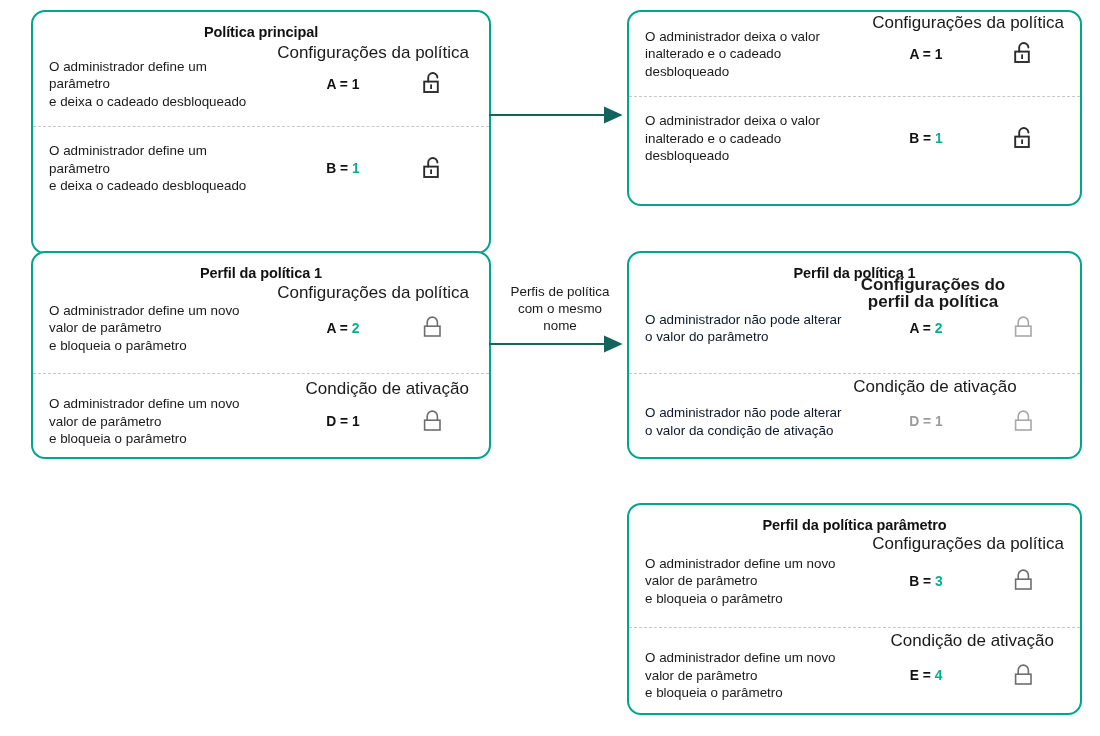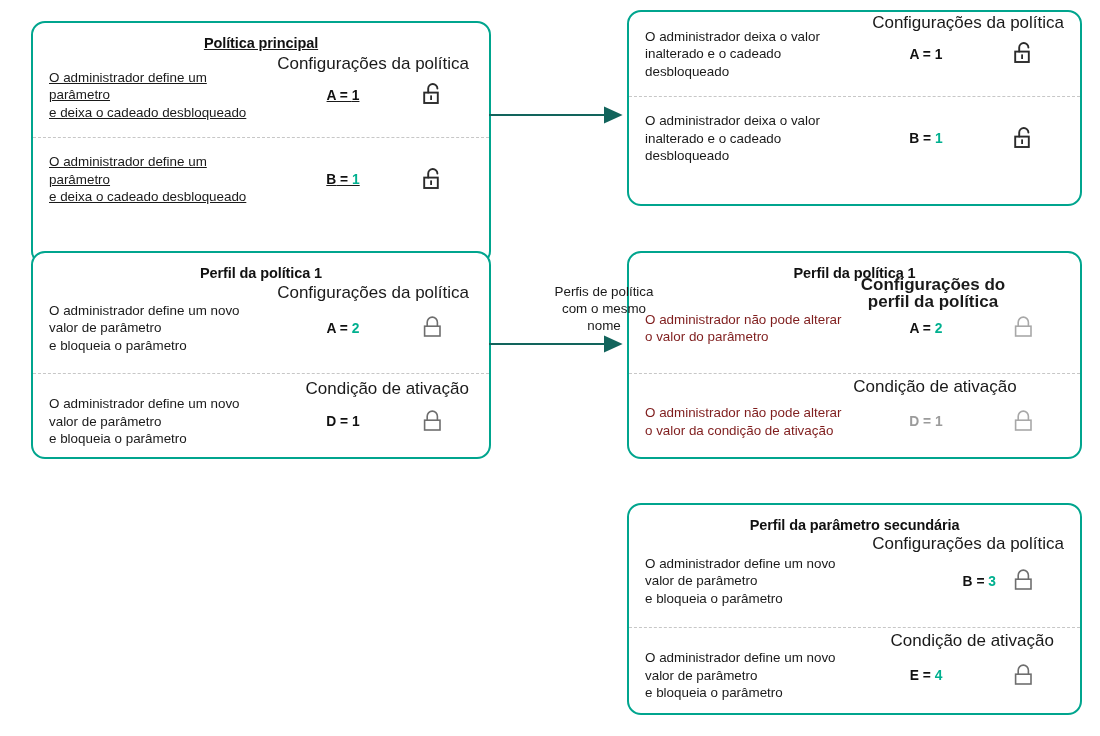--- a/index.html
+++ b/index.html
@@ -55,21 +55,21 @@
 
   .row-desc {
     flex: 1 1 auto;
     font-size: 13.4px;
     line-height: 17.5px;
     color: #1a1a1a;
     white-space: pre-line;
     padding-right: 6px;
   }
   .row-desc.muted {
-    color: #7f1d1d;
+    color: #0f172a;
   }
 
   .row-right {
     flex: 0 0 auto;
     display: flex;
     align-items: center;
     position: relative;
   }
 
   .section-label {
@@ -112,21 +112,21 @@
   .arrow-label {
     position: absolute;
     font-size: 13.4px;
     line-height: 17px;
     color: #1a1a1a;
     text-align: center;
     white-space: pre-line;
   }
 
   
-  #card-policy-main      { left: 31px;  top: 21px;  width: 460px; height: 244px; text-decoration: underline; }
+  #card-policy-main      { left: 31px;  top: 10px;  width: 460px; height: 244px; }
   #card-policy-sec       { left: 627px; top: 10px;  width: 455px; height: 196px; }
   #card-profile-1-left   { left: 31px;  top: 251px; width: 460px; height: 208px; }
   #card-profile-1-right  { left: 627px; top: 251px; width: 455px; height: 208px; }
   #card-profile-sec      { left: 627px; top: 503px; width: 455px; height: 212px; }
 </style>
 </head>
 <body>
 
 <div class="canvas">
 
@@ -284,29 +284,29 @@
           <svg width="22" height="26" viewBox="0 0 22 26" aria-hidden="true">
             <path d="M5.2 11.2 V7.2 a5.1 5.1 0 0 1 10.2 0 v4" fill="none" stroke="#a8a8a8" stroke-width="1.6" stroke-linecap="round"></path>
             <rect x="2.6" y="11.2" width="15.4" height="9.8" fill="none" stroke="#a8a8a8" stroke-width="1.6"></rect>
           </svg>
         </div>
       </div>
     </div>
   </div>
 
   <div class="card" id="card-profile-sec">
-    <div class="card-title">Perfil da parâmetro secundária</div>
+    <div class="card-title">Perfil da política parâmetro</div>
 
     <div class="row" style="height:92px;">
       <div class="row-desc">O administrador define um novo
 valor de parâmetro
  e bloqueia o parâmetro</div>
       <div class="row-right" style="width:210px;">
         <div class="section-label" style="top:-32px; right:2px; width:210px; text-align:right;">Configurações da política</div>
-        <div class="row-value" style="width:140px;text-align:right;">
+        <div class="row-value" style="width:140px;">
           <span>B</span><span> = </span><span class="accent">3</span>
         </div>
         <div class="lock" style="width:56px;">
           <svg width="22" height="26" viewBox="0 0 22 26" aria-hidden="true">
             <path d="M5.2 11.2 V7.2 a5.1 5.1 0 0 1 10.2 0 v4" fill="none" stroke="#6e6e6e" stroke-width="1.6" stroke-linecap="round"></path>
             <rect x="2.6" y="11.2" width="15.4" height="9.8" fill="none" stroke="#6e6e6e" stroke-width="1.6"></rect>
           </svg>
         </div>
       </div>
     </div>
@@ -332,21 +332,21 @@
 
   <svg class="arrow-svg" style="left:489px; top:108px;" width="142" height="14">
     <defs>
       <marker id="ah1" markerWidth="9" markerHeight="9" refX="7.4" refY="4.5" orient="auto">
         <path d="M0,0.6 L8.6,4.5 L0,8.4 z" fill="#12645c"></path>
       </marker>
     </defs>
     <line x1="0" y1="7" x2="131" y2="7" stroke="#12645c" stroke-width="2.2" marker-end="url(#ah1)"></line>
   </svg>
 
-  <div class="arrow-label" style="left:489px; top:283px; width:142px;margin-left:44px;">Perfis de política
+  <div class="arrow-label" style="left:489px; top:283px; width:142px;">Perfis de política
 com o mesmo
 nome</div>
 
   <svg class="arrow-svg" style="left:489px; top:337px;" width="142" height="14">
     <defs>
       <marker id="ah2" markerWidth="9" markerHeight="9" refX="7.4" refY="4.5" orient="auto">
         <path d="M0,0.6 L8.6,4.5 L0,8.4 z" fill="#12645c"></path>
       </marker>
     </defs>
     <line x1="0" y1="7" x2="131" y2="7" stroke="#12645c" stroke-width="2.2" marker-end="url(#ah2)"></line>

